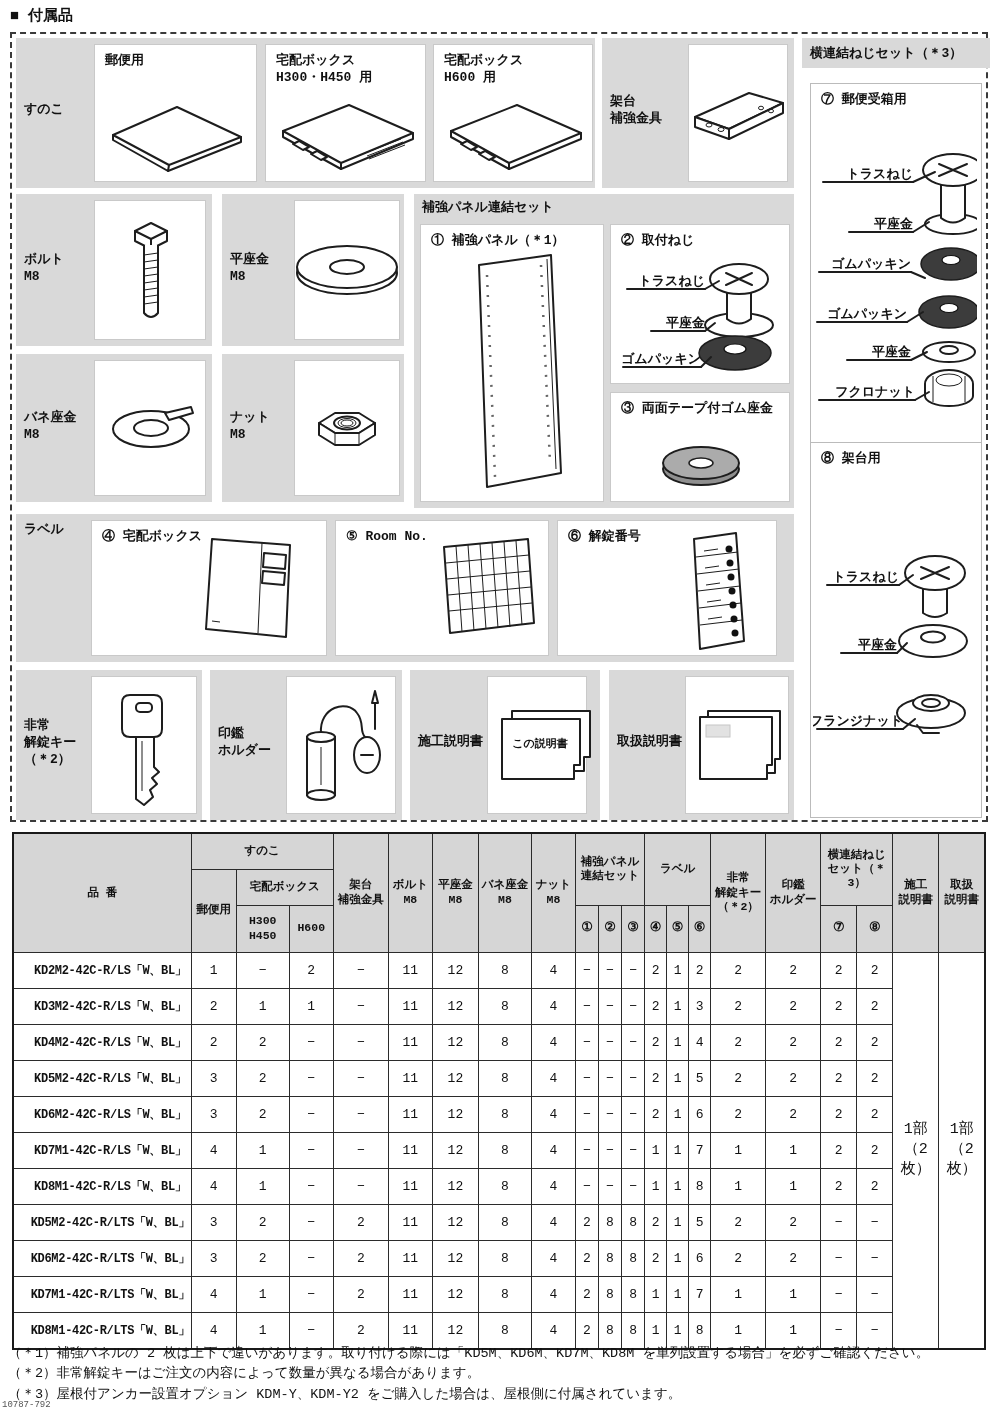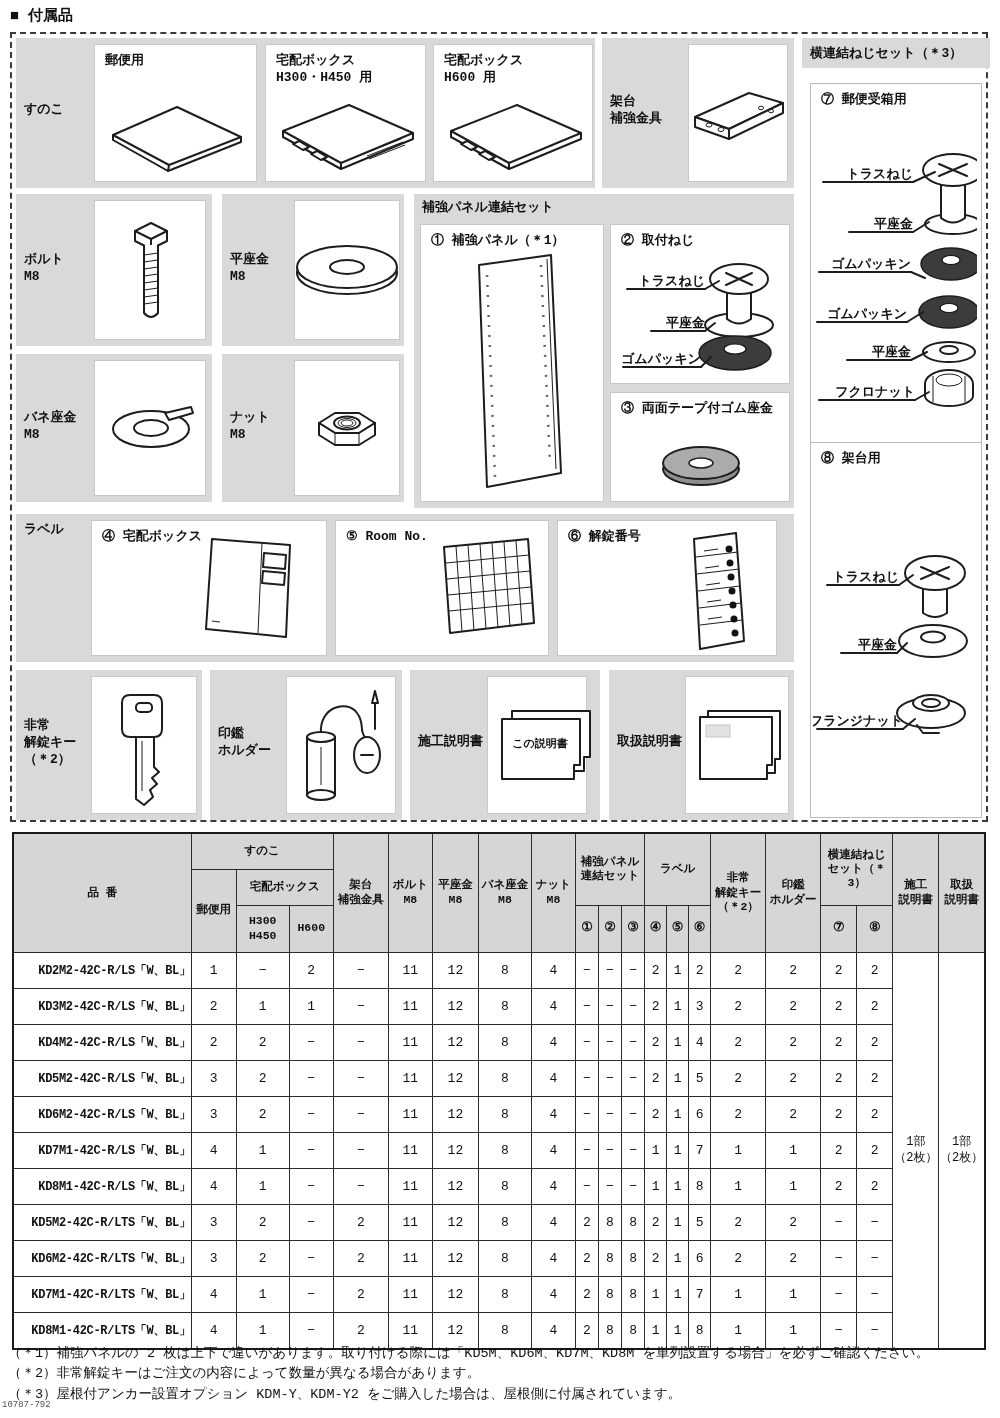--- a/index.html
+++ b/index.html
@@ -21,22 +21,22 @@
   .lnt{fill:none;stroke:#1d1d1d;stroke-width:1;}
   .slabel{font-size:13px;font-weight:600;fill:#111;}
   .tablewrap{position:absolute;left:12px;top:832px;}
   table{border-collapse:collapse;table-layout:fixed;width:974px;border:2px solid #1a1a1a;}
   th,td{border:1px solid #2b2b2b;text-align:center;vertical-align:middle;padding:0;
         white-space:pre-line;overflow:hidden;}
   thead th{background:#d6d6d6;font-size:11.5px;font-weight:700;line-height:1.25;}
   thead th.circ{font-size:13px;}
   thead tr.h1{height:36px;} thead tr.h2{height:36px;} thead tr.h3{height:47px;}
   tbody td{font-size:13px;height:35px;background:#fff;}
-  td.pn{text-align:right;padding-left:16px;font-weight:700;font-size:12px;letter-spacing:-0.3px;}
-  td.mq{font-size:12px;line-height:1.35;}
+  td.pn{text-align:center;padding-left:16px;font-weight:700;font-size:12px;letter-spacing:-0.3px;}
+  td.mq{font-size:15px;line-height:1.35;}
   .footnotes{position:absolute;left:8px;top:1344px;width:984px;font-size:13.5px;line-height:1.5;}
   .footnotes div{white-space:pre-line;}
   .doccode{position:absolute;left:2px;top:1400px;font-size:9px;color:#555;}
 </style>
 </head>
 <body>
 
 <div class="page">
 
   <div class="title">■ 付属品</div>

